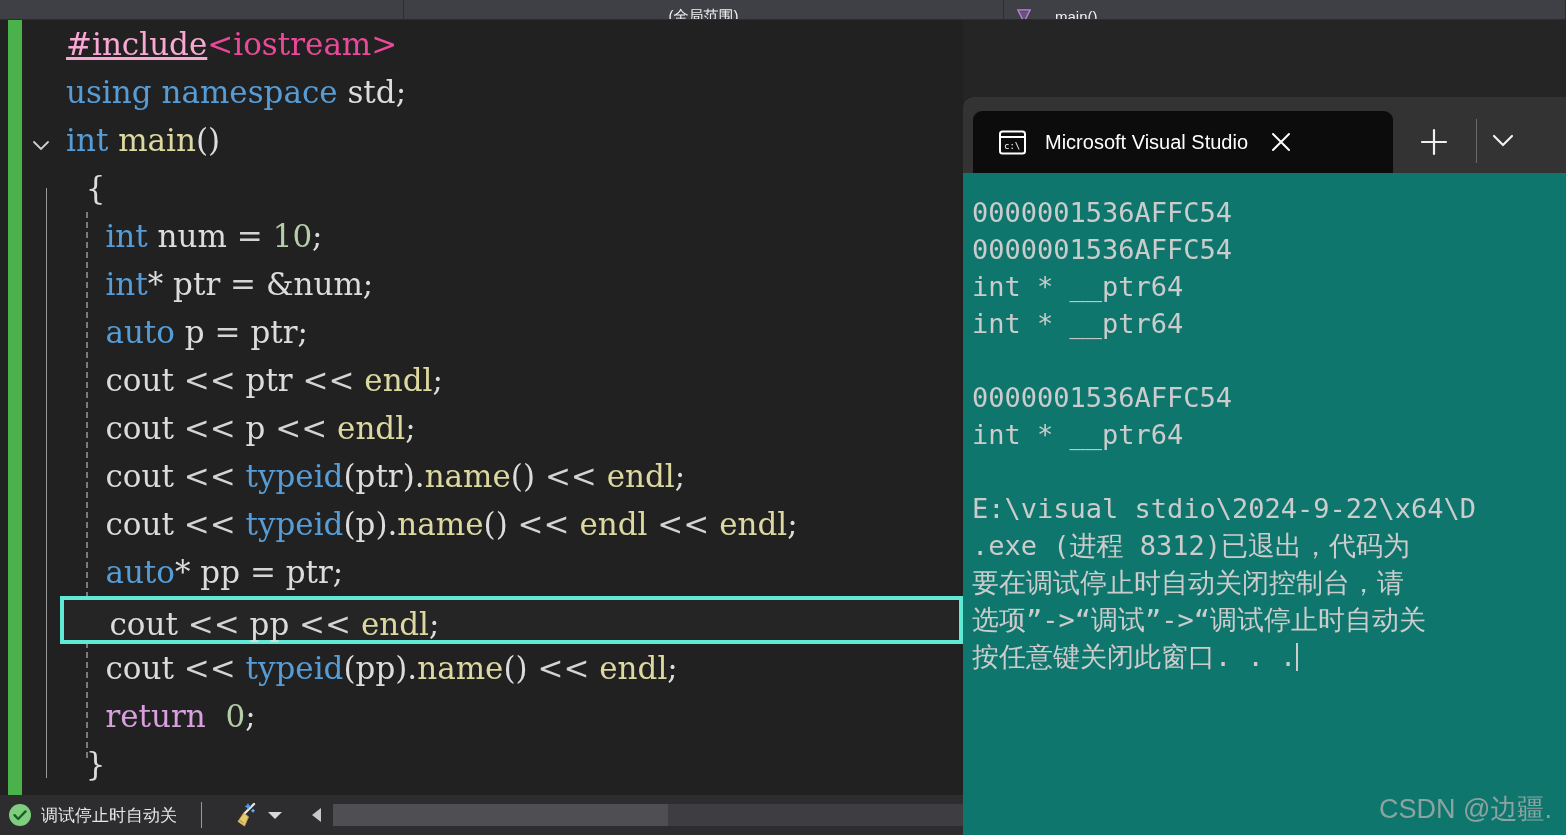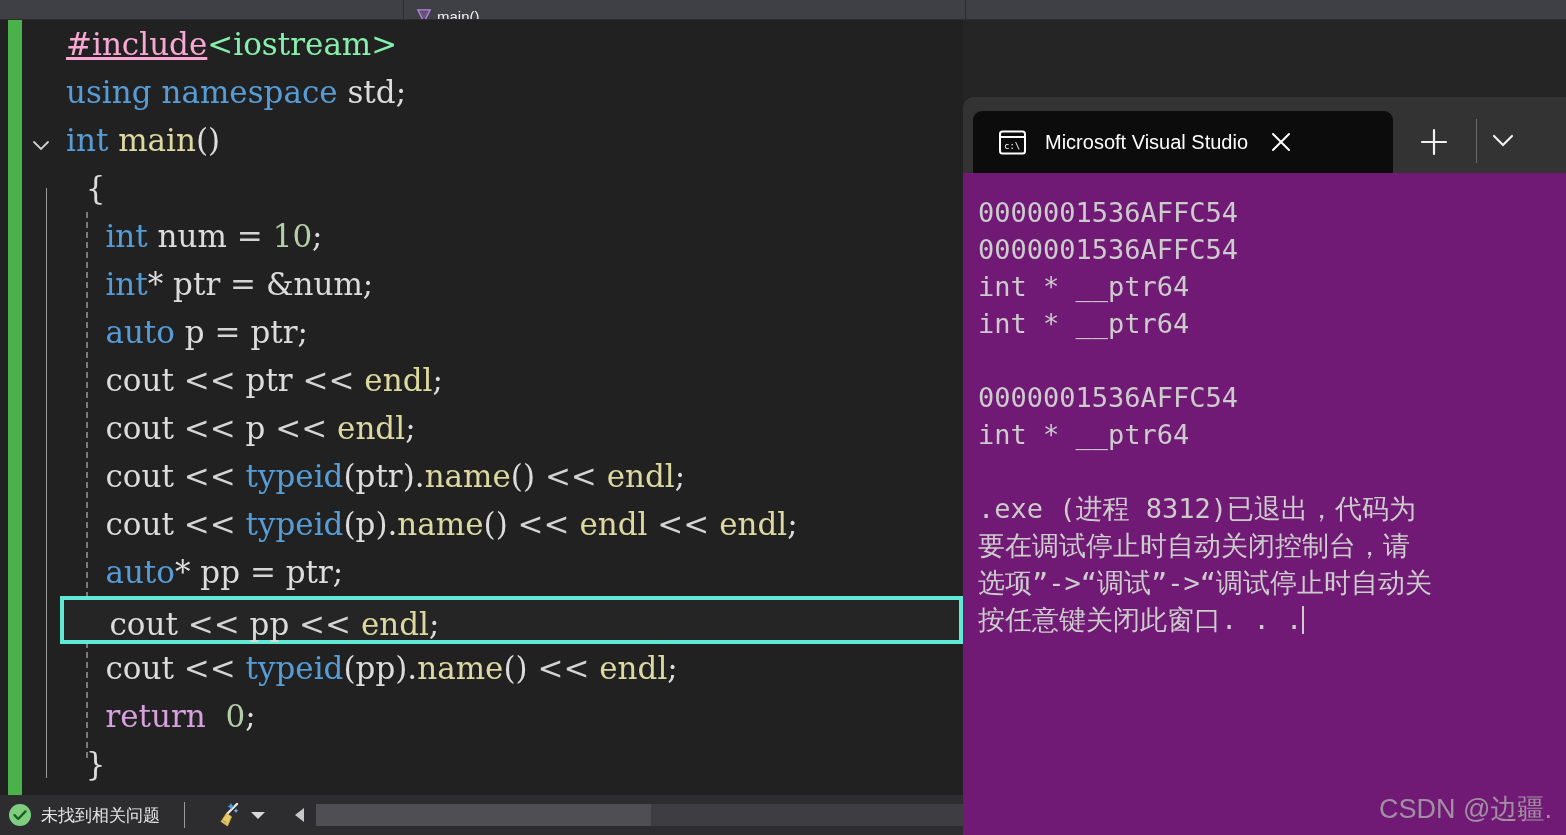--- a/index.html
+++ b/index.html
@@ -18,21 +18,21 @@
     background: #3f3f46; display: flex; align-items: flex-end;
     border-bottom: 1px solid #2d2d30; overflow: hidden;
   }
   .nav-combo {
     height: 20px; display: flex; align-items: center; justify-content: center;
     color: #f1f1f1; font-size: 15px; white-space: nowrap;
     border-right: 1px solid #2d2d30; position: relative;
   }
   .nav-combo.c1 { width: 404px; }
   .nav-combo.c2 { width: 600px; }
-  .nav-combo.c3 { width: 562px; justify-content: flex-start; padding-left: 10px; gap: 3px; }
+  .nav-combo.c3 { width: 562px; justify-content: flex-start; padding-left: 10px; gap: 21px; }
   .nav-text { position: relative; top: 7px; }
   .method-icon {
     width: 20px; height: 20px; position: relative; top: 7px; flex: none;
   }
 
   
   .editor {
     position: absolute; left: 0; top: 20px; width: 963px; height: 775px;
     background: #212121; overflow: hidden;
   }
@@ -60,21 +60,21 @@
     position: absolute; left: 46px; top: 168px; width: 1px; height: 590px;
     background: #9a9a9a;
   }
   .guide-dash {
     position: absolute; left: 86px; top: 192px; width: 0; height: 546px;
     border-left: 2px dashed #7a7a7a;
   }
 
   
   .t-pre   { color: #f9a8d4; text-decoration: underline; }
-  .t-str   { color: #86efac; }
+  .t-str   { color: #ec4899; }
   .t-kw    { color: #569cd6; }
   .t-plain { color: #dcdcdc; }
   .t-fn    { color: #ddd8a0; }
   .t-num   { color: #b5cea8; }
   .t-ret   { color: #d8a0df; }
   .t-op    { color: #d4d4d4; }
   .t-brace { color: #dcdcdc; }
 
   
   .status-bar {
@@ -120,21 +120,21 @@
   }
   .term-tab-close { margin-left: 20px; width: 26px; height: 26px; flex: none; }
   .term-newtab { position: absolute; left: 454px; top: 28px; width: 34px; height: 34px; }
   .term-divider {
     position: absolute; left: 513px; top: 22px; width: 1px; height: 44px; background: #6a6a6a;
   }
   .term-dropdown { position: absolute; left: 524px; top: 34px; width: 32px; height: 19px; }
 
   .term-body {
     position: absolute; left: 0; top: 76px; width: 603px; height: 662px;
-    background: #701a75; padding: 21px 0 0 15px; overflow: hidden;
+    background: #0f766e; padding: 21px 0 0 9px; overflow: hidden;
   }
   .term-line {
     font-family: "DejaVu Sans Mono", monospace;
     font-size: 27px; line-height: 37px; color: #cccccc;
     white-space: pre; height: 37px;
   }
   .term-line.blank { color: transparent; }
   .term-cursor {
     display: inline-block; width: 2px; height: 28px; background: #cccccc;
     vertical-align: -5px;
@@ -148,20 +148,23 @@
     pointer-events: none;
   }
 </style>
 </head>
 <body>
 
 <div id="root">
 
   <div class="nav-bar">
     <div class="nav-combo c1"></div>
+    <div class="nav-combo c2">
+      <span class="nav-text">(全局范围)</span>
+    </div>
     <div class="nav-combo c3">
       <svg class="method-icon" viewBox="0 0 20 20">
         <path d="M4 4 H16 L10 16 Z" fill="none" stroke="#b180d7" stroke-width="1.6"></path>
         <path d="M5.5 5.5 H14.5 L10 13 Z" fill="#b180d7" opacity=".35"></path>
       </svg>
       <span class="nav-text">main()</span>
     </div>
   </div>
 
   <div class="editor">
@@ -174,21 +177,21 @@
     <div class="guide-dash"></div>
 
     <div class="code-area" id="code-area"><div class="code-line"><span></span><span class="t-pre">#include</span><span class="t-str">&lt;iostream&gt;</span></div><div class="code-line"><span></span><span class="t-kw">using namespace</span><span class="t-plain"> std;</span></div><div class="code-line"><span></span><span class="t-kw">int</span><span class="t-plain"> </span><span class="t-fn">main</span><span class="t-brace">()</span></div><div class="code-line"><span>  </span><span class="t-brace">{</span></div><div class="code-line"><span>    </span><span class="t-kw">int</span><span class="t-plain"> num </span><span class="t-op">= </span><span class="t-num">10</span><span class="t-plain">;</span></div><div class="code-line"><span>    </span><span class="t-kw">int</span><span class="t-plain">* ptr </span><span class="t-op">= </span><span class="t-plain">&amp;num;</span></div><div class="code-line"><span>    </span><span class="t-kw">auto</span><span class="t-plain"> p </span><span class="t-op">= </span><span class="t-plain">ptr;</span></div><div class="code-line"><span>    </span><span class="t-plain">cout </span><span class="t-op">&lt;&lt; </span><span class="t-plain">ptr </span><span class="t-op">&lt;&lt; </span><span class="t-fn">endl</span><span class="t-plain">;</span></div><div class="code-line"><span>    </span><span class="t-plain">cout </span><span class="t-op">&lt;&lt; </span><span class="t-plain">p </span><span class="t-op">&lt;&lt; </span><span class="t-fn">endl</span><span class="t-plain">;</span></div><div class="code-line"><span>    </span><span class="t-plain">cout </span><span class="t-op">&lt;&lt; </span><span class="t-kw">typeid</span><span class="t-plain">(ptr).</span><span class="t-fn">name</span><span class="t-plain">() </span><span class="t-op">&lt;&lt; </span><span class="t-fn">endl</span><span class="t-plain">;</span></div><div class="code-line"><span>    </span><span class="t-plain">cout </span><span class="t-op">&lt;&lt; </span><span class="t-kw">typeid</span><span class="t-plain">(p).</span><span class="t-fn">name</span><span class="t-plain">() </span><span class="t-op">&lt;&lt; </span><span class="t-fn">endl </span><span class="t-op">&lt;&lt; </span><span class="t-fn">endl</span><span class="t-plain">;</span></div><div class="code-line"><span>    </span><span class="t-kw">auto</span><span class="t-plain">* pp </span><span class="t-op">= </span><span class="t-plain">ptr;</span></div><div class="code-line cur"><span>    </span><span class="t-plain">cout </span><span class="t-op">&lt;&lt; </span><span class="t-plain">pp </span><span class="t-op">&lt;&lt; </span><span class="t-fn">endl</span><span class="t-plain">;</span></div><div class="code-line"><span>    </span><span class="t-plain">cout </span><span class="t-op">&lt;&lt; </span><span class="t-kw">typeid</span><span class="t-plain">(pp).</span><span class="t-fn">name</span><span class="t-plain">() </span><span class="t-op">&lt;&lt; </span><span class="t-fn">endl</span><span class="t-plain">;</span></div><div class="code-line"><span>    </span><span class="t-ret">return</span><span class="t-plain">  </span><span class="t-num">0</span><span class="t-plain">;</span></div><div class="code-line"><span>  </span><span class="t-brace">}</span></div></div>
   </div>
 
   <div class="status-bar">
     <svg class="status-ok-icon" viewBox="0 0 24 24">
       <circle cx="12" cy="12" r="11" fill="#7fce7f"></circle>
       <path d="M6.5 12.2 L10.2 16 L17.5 8.4" fill="none" stroke="#1b5e20" stroke-width="2.4" stroke-linecap="round" stroke-linejoin="round"></path>
     </svg>
-    <span class="status-text">未找到相关问题</span>
+    <span class="status-text">调试停止时自动关</span>
     <div class="status-sep"></div>
     <svg class="broom-icon" viewBox="0 0 30 28">
       <path d="M26 3 L16 13" stroke="#e8e8e8" stroke-width="2.4" stroke-linecap="round" fill="none"></path>
       <path d="M15.6 12.2 L10 20.5 L16.5 25 L20.5 15.8 Z" fill="#e8c96a" stroke="#c9a84c" stroke-width="1"></path>
       <path d="M11.5 19 L15.6 22" stroke="#a8893c" stroke-width="1" fill="none"></path>
       <path d="M20 2 l1.2 2.2 2.2 1.2 -2.2 1.2 -1.2 2.2 -1.2 -2.2 -2.2 -1.2 2.2 -1.2 z" fill="#4a9ee8"></path>
       <path d="M25 7.5 l.8 1.4 1.4 .8 -1.4 .8 -.8 1.4 -.8 -1.4 -1.4 -.8 1.4 -.8 z" fill="#7fb8f0"></path>
     </svg>
     <svg class="caret-down" viewBox="0 0 16 10">
       <path d="M1 2 L8 9 L15 2 Z" fill="#d8d8d8"></path>
@@ -226,20 +229,21 @@
     </div>
     <div class="term-body" id="term-body">
         <div class="term-line">0000001536AFFC54</div>
         <div class="term-line">0000001536AFFC54</div>
         <div class="term-line">int * __ptr64</div>
         <div class="term-line">int * __ptr64</div>
         <div class="term-line blank">&nbsp;</div>
         <div class="term-line">0000001536AFFC54</div>
         <div class="term-line">int * __ptr64</div>
         <div class="term-line blank">&nbsp;</div>
+        <div class="term-line">E:\visual stdio\2024-9-22\x64\D</div>
         <div class="term-line">.exe (进程 8312)已退出，代码为</div>
         <div class="term-line">要在调试停止时自动关闭控制台，请</div>
         <div class="term-line">选项”-&gt;“调试”-&gt;“调试停止时自动关</div>
         <div class="term-line">按任意键关闭此窗口. . .<span class="term-cursor"></span></div>
       </div>
   </div>
 
   <div class="watermark">CSDN @边疆.</div>
 
 </div>

